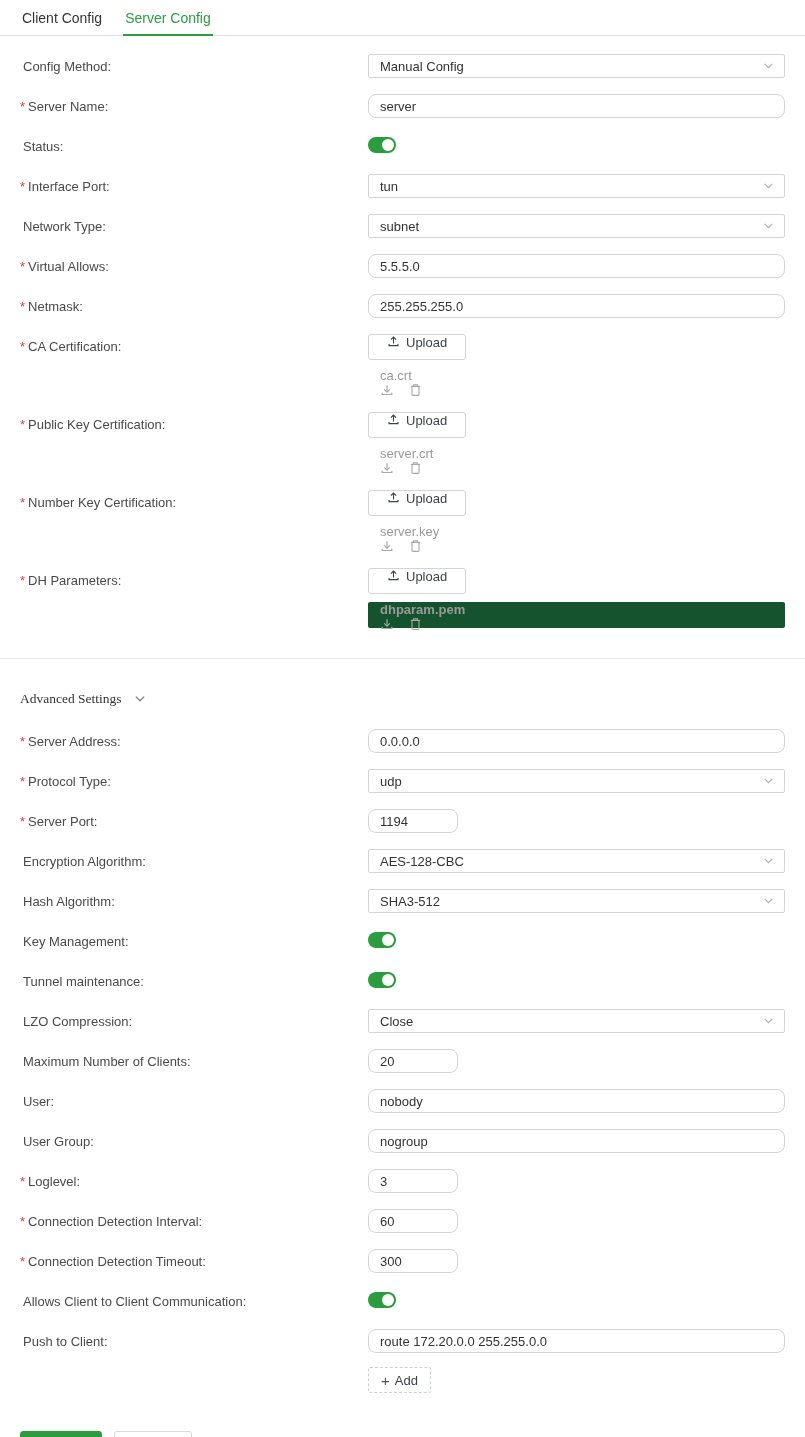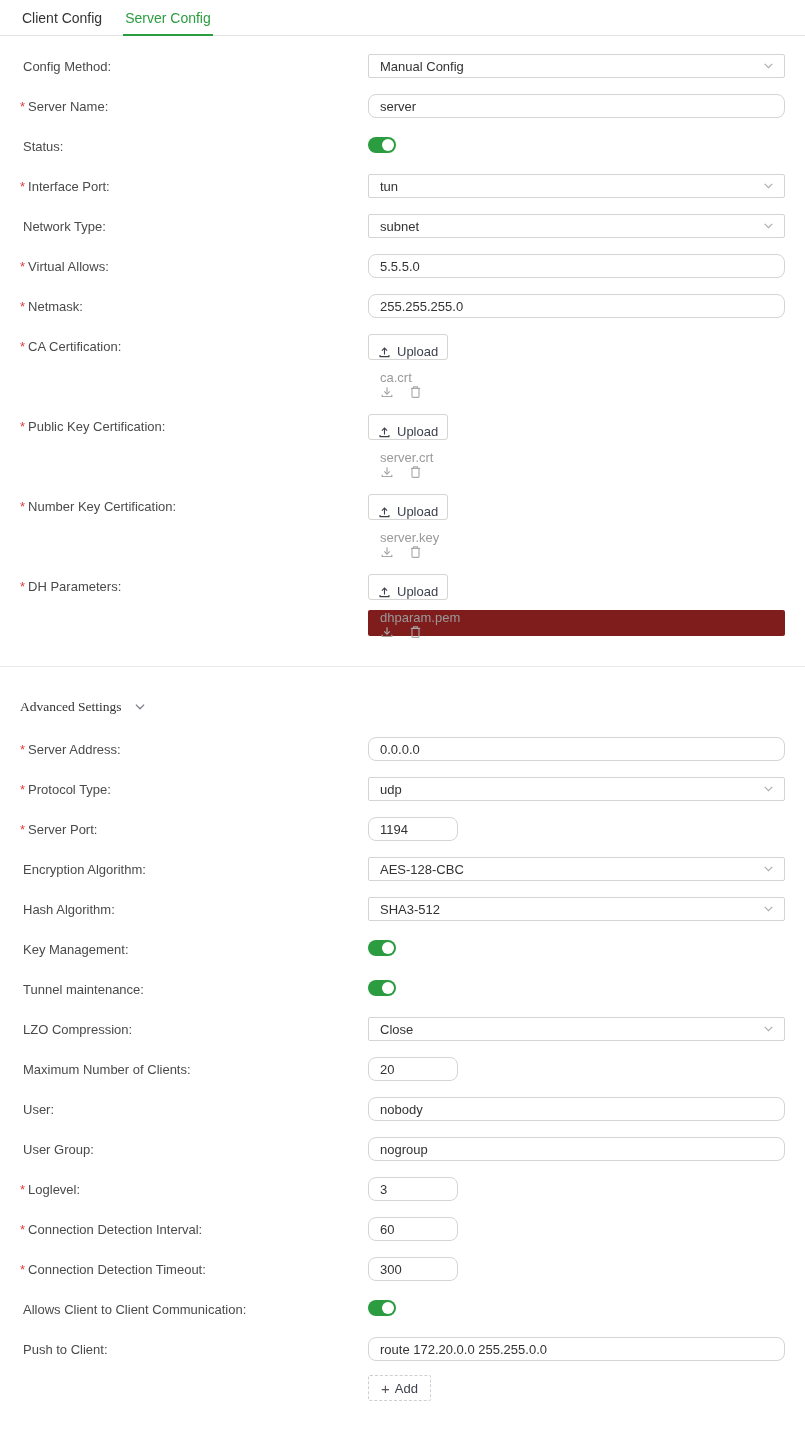--- a/index.html
+++ b/index.html
@@ -42,29 +42,29 @@
   .select .chev{position:absolute;right:9px;top:50%;transform:translateY(-50%);display:flex;}
   .toggle{
     width:28px;height:16px;border-radius:8px;background:var(--green);
     position:relative;cursor:pointer;display:inline-block;
   }
   .toggle::after{
     content:"";position:absolute;top:2px;right:2px;width:12px;height:12px;
     border-radius:50%;background:#fff;
   }
   .upload-btn{
-    display:inline-flex;align-items:flex-end;gap:6px;height:26px;padding:0 9px;
+    display:inline-flex;align-items:flex-start;gap:6px;height:26px;padding:0 18px;
     border:1px solid var(--border);border-radius:3px;background:#fff;
     color:#3c414c;font:inherit;cursor:pointer;
   }
   .file-row{
     display:flex;height:26px;margin-top:8px;margin-bottom:2px;
     padding:0 12px;border-radius:2px;color:var(--muted);flex-direction:column;
   }
-  .file-row.hl{background:#7f1d1d;}
+  .file-row.hl{background:#14532d;font-weight:bold;}
   .file-row .name{flex:1;}
   .file-acts{display:flex;gap:15px;align-items:center;padding-right:18px;color:var(--icon);}
   .file-acts .act{display:flex;cursor:pointer;}
   .divider{border-top:1px solid #eaeaea;margin:28px -20px 0 -20px;}
   .adv{display:flex;align-items:center;gap:11px;margin:32px 0 22px 0;color:#333;font-size:13.5px;cursor:pointer;font-family:Liberation Serif, serif;}
   .adv .chev{display:flex;color:#7a7e88;}
   .add-btn{
     display:inline-flex;align-items:center;gap:5px;height:26px;padding:0 12px;
     border:1px dashed #cfcfcf;border-radius:2px;background:#fff;color:#3c414c;
     font:inherit;cursor:pointer;margin-top:-2px;

